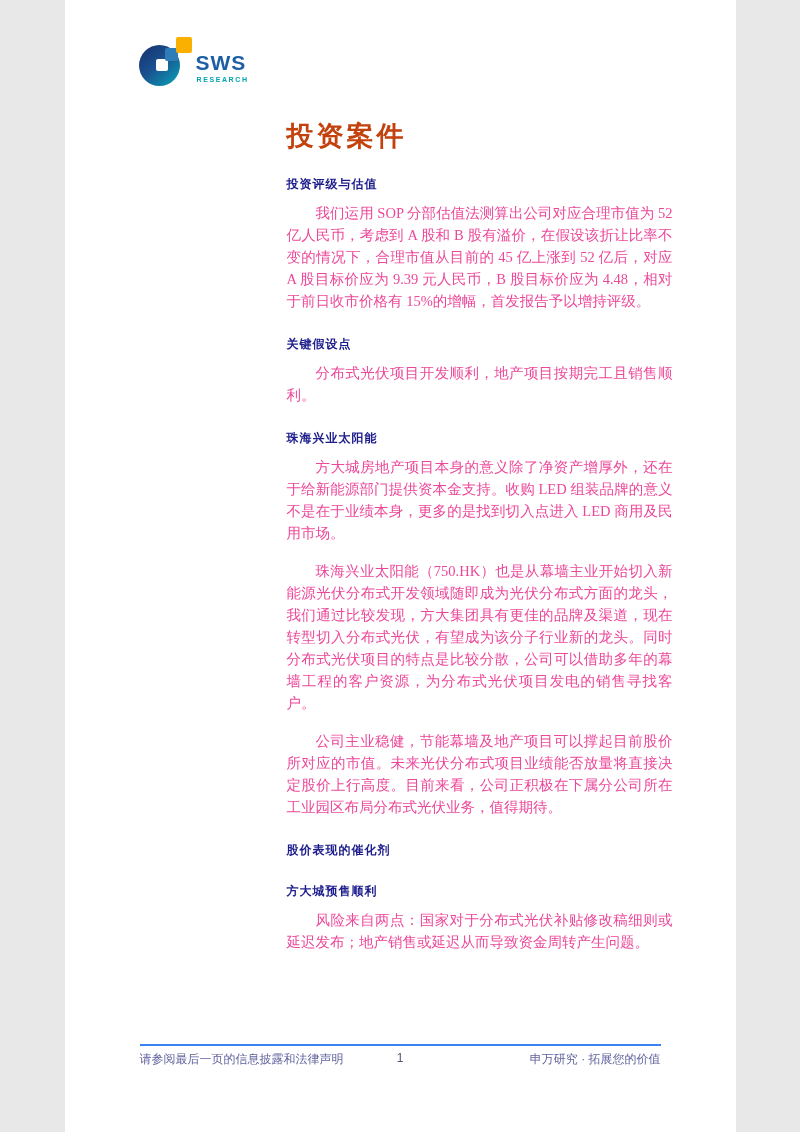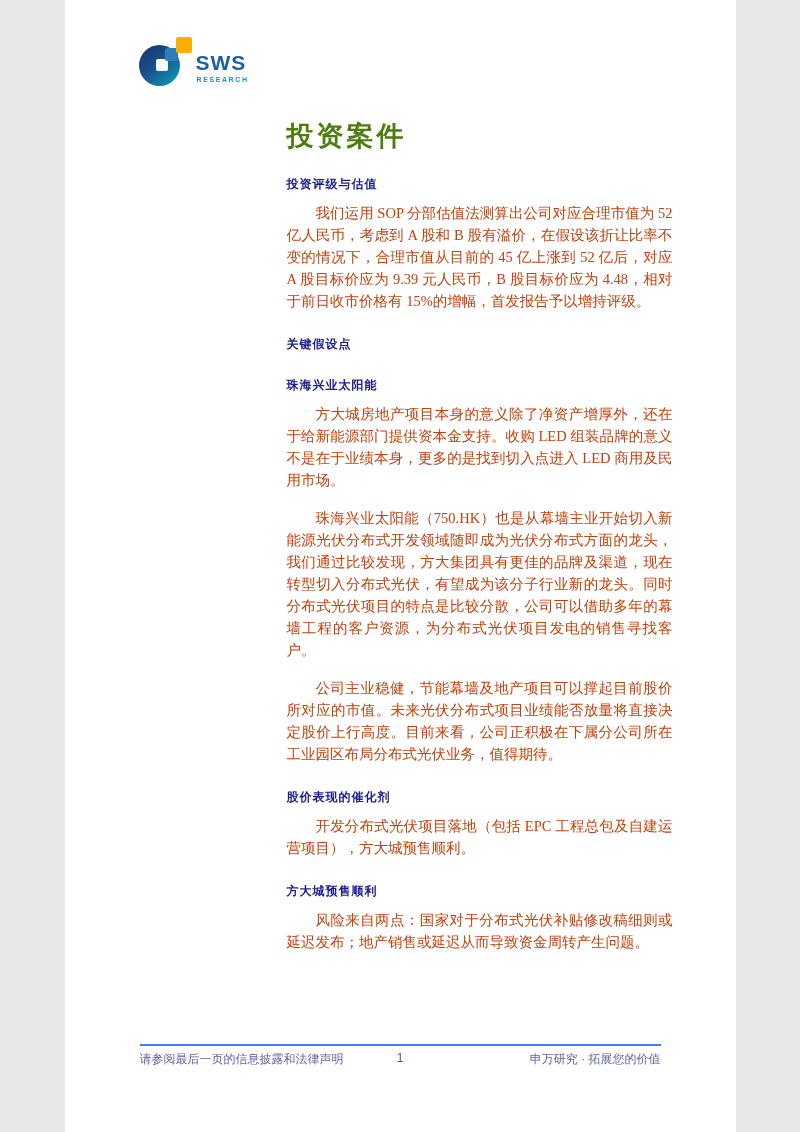--- a/index.html
+++ b/index.html
@@ -52,35 +52,35 @@
     padding-bottom: 7px;
     border-bottom: 2px solid #7bd7e9;
     font-family: "Liberation Sans", sans-serif;
     font-weight: bold; font-size: 13px; color: #1c1c8c;
   }
 
   
   .content { margin: 26px 63px 0 222px; }
   .doc-title {
     font-family: "Liberation Sans", sans-serif;
-    font-size: 27px; font-weight: bold; color: #4d7c0f;
+    font-size: 27px; font-weight: bold; color: #c2410c;
     letter-spacing: 3px;
     margin-bottom: 22px;
   }
   .sec-heading {
     font-family: "Liberation Sans", sans-serif;
     font-size: 12px; font-weight: bold; color: #1c1c8c;
     letter-spacing: 1px;
     margin: 24px 0 9px 0;
   }
   .sec-heading.first { margin-top: 0; }
   .body-p {
     font-size: 14.5px; line-height: 22px;
     text-align: justify; text-indent: 2em;
-    color: #c2410c;
+    color: #ec4899;
     margin-bottom: 16px;
   }
 
   
   .footer {
     position: absolute; left: 75px; right: 75px; top: 1044px;
     border-top: 2px solid #3b82f6;
     padding-top: 5px;
     display: flex; justify-content: space-between; align-items: baseline;
     font-family: "Liberation Sans", sans-serif;
@@ -105,28 +105,28 @@
     </div>
   </div>
 
   <div class="content">
     <div class="doc-title">投资案件</div>
 
     <div class="sec-heading first">投资评级与估值</div>
     <p class="body-p">我们运用 SOP 分部估值法测算出公司对应合理市值为 52 亿人民币，考虑到 A 股和 B 股有溢价，在假设该折让比率不变的情况下，合理市值从目前的 45 亿上涨到 52 亿后，对应 A 股目标价应为 9.39 元人民币，B 股目标价应为 4.48，相对于前日收市价格有 15%的增幅，首发报告予以增持评级。</p>
 
     <div class="sec-heading">关键假设点</div>
+    <p class="body-p">分布式光伏项目开发顺利，地产项目按期完工且销售顺利。</p>
 
     <div class="sec-heading">珠海兴业太阳能</div>
     <p class="body-p">方大城房地产项目本身的意义除了净资产增厚外，还在于给新能源部门提供资本金支持。收购 LED 组装品牌的意义不是在于业绩本身，更多的是找到切入点进入 LED 商用及民用市场。</p>
     <p class="body-p">珠海兴业太阳能（750.HK）也是从幕墙主业开始切入新能源光伏分布式开发领域随即成为光伏分布式方面的龙头，我们通过比较发现，方大集团具有更佳的品牌及渠道，现在转型切入分布式光伏，有望成为该分子行业新的龙头。同时分布式光伏项目的特点是比较分散，公司可以借助多年的幕墙工程的客户资源，为分布式光伏项目发电的销售寻找客户。</p>
     <p class="body-p">公司主业稳健，节能幕墙及地产项目可以撑起目前股价所对应的市值。未来光伏分布式项目业绩能否放量将直接决定股价上行高度。目前来看，公司正积极在下属分公司所在工业园区布局分布式光伏业务，值得期待。</p>
 
     <div class="sec-heading">股价表现的催化剂</div>
-    <p class="body-p">开发分布式光伏项目落地（包括 EPC 工程总包及自建运营项目），方大城预售顺利。</p>
 
     <div class="sec-heading">方大城预售顺利</div>
     <p class="body-p">风险来自两点：国家对于分布式光伏补贴修改稿细则或延迟发布；地产销售或延迟从而导致资金周转产生问题。</p>
   </div>
 
   <div class="footer">
     <span class="footer-left">请参阅最后一页的信息披露和法律声明</span>
     <span class="footer-page">1</span>
     <span class="footer-right">申万研究 · 拓展您的价值</span>
   </div>

